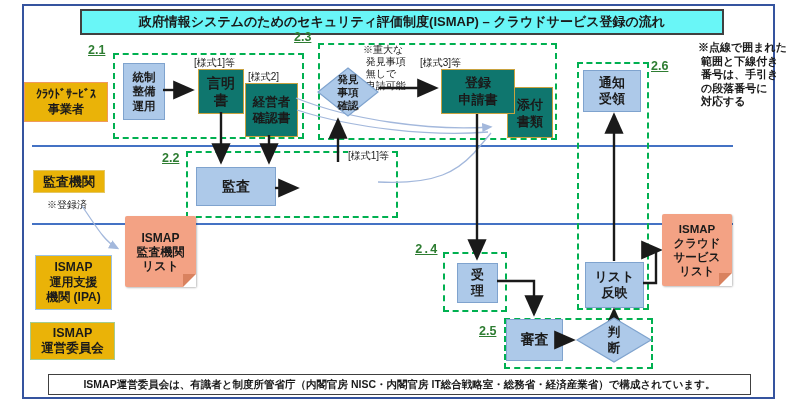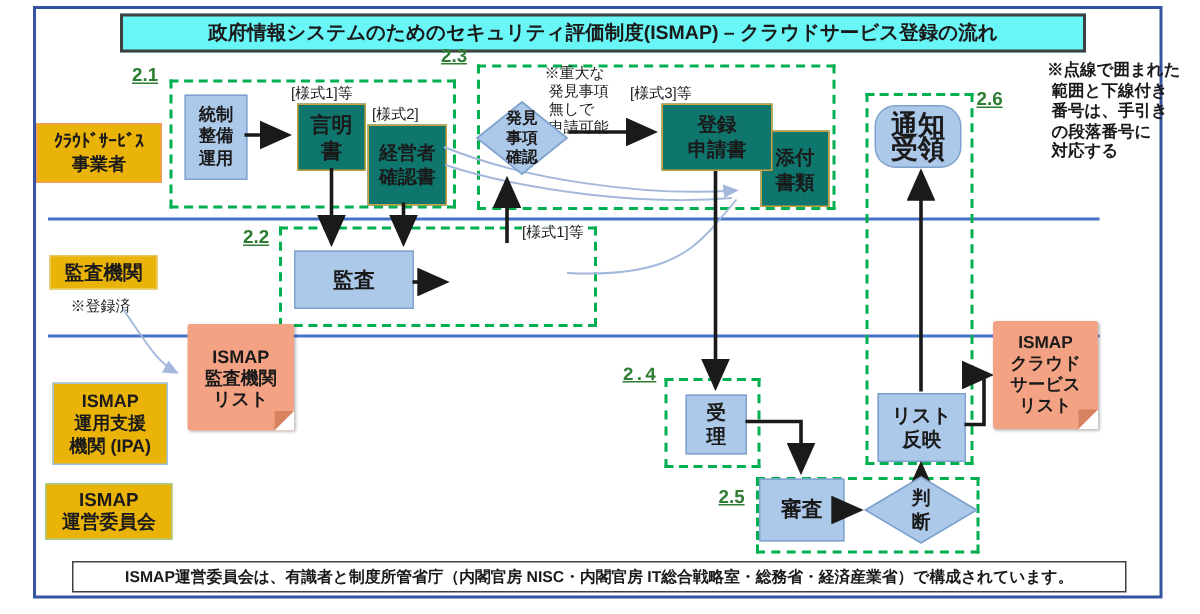--- a/index.html
+++ b/index.html
@@ -61,21 +61,21 @@
   <div class="abs actor ctr ml" style="left:35px;top:255px;width:75px;height:53px;border:1.5px solid #9cc3e5;font-size:12px;line-height:15px;">ISMAP
 運用支援
 機関 (IPA)</div>
   <div class="abs actor ctr ml" style="left:30px;top:322px;width:83px;height:36px;border:1.5px solid #a5cb8e;font-size:12.5px;line-height:15px;">ISMAP
 運営委員会</div>
 
   <div class="abs proc ctr ml" style="left:123px;top:63px;width:40px;height:55px;font-size:11.5px;line-height:14.5px;">統制
 整備
 運用</div>
   <div class="abs proc ctr" style="left:196px;top:167px;width:78px;height:37px;font-size:14px;">監査</div>
-  <div class="abs proc ctr ml" style="left:583px;top:70px;width:56px;height:40px;font-size:18px;line-height:16px;border-radius:14px;">通知
+  <div class="abs proc ctr ml" style="left:583px;top:70px;width:56px;height:40px;font-size:13px;line-height:16px;">通知
 受領</div>
   <div class="abs proc ctr ml" style="left:457px;top:263px;width:39px;height:38px;font-size:13px;line-height:16px;">受
 理</div>
   <div class="abs proc ctr" style="left:506px;top:319px;width:55px;height:40px;font-size:14px;">審査</div>
   <div class="abs proc ctr ml" style="left:585px;top:262px;width:57px;height:44px;font-size:13px;line-height:16px;">リスト
 反映</div>
 
   <div class="abs doc ctr ml" style="left:507px;top:87px;width:44px;height:49px;font-size:13px;line-height:17px;z-index:1;">添付
 書類</div>
   <div class="abs doc ctr ml" style="left:198px;top:69px;width:44px;height:43px;font-size:14px;line-height:17px;">言明

